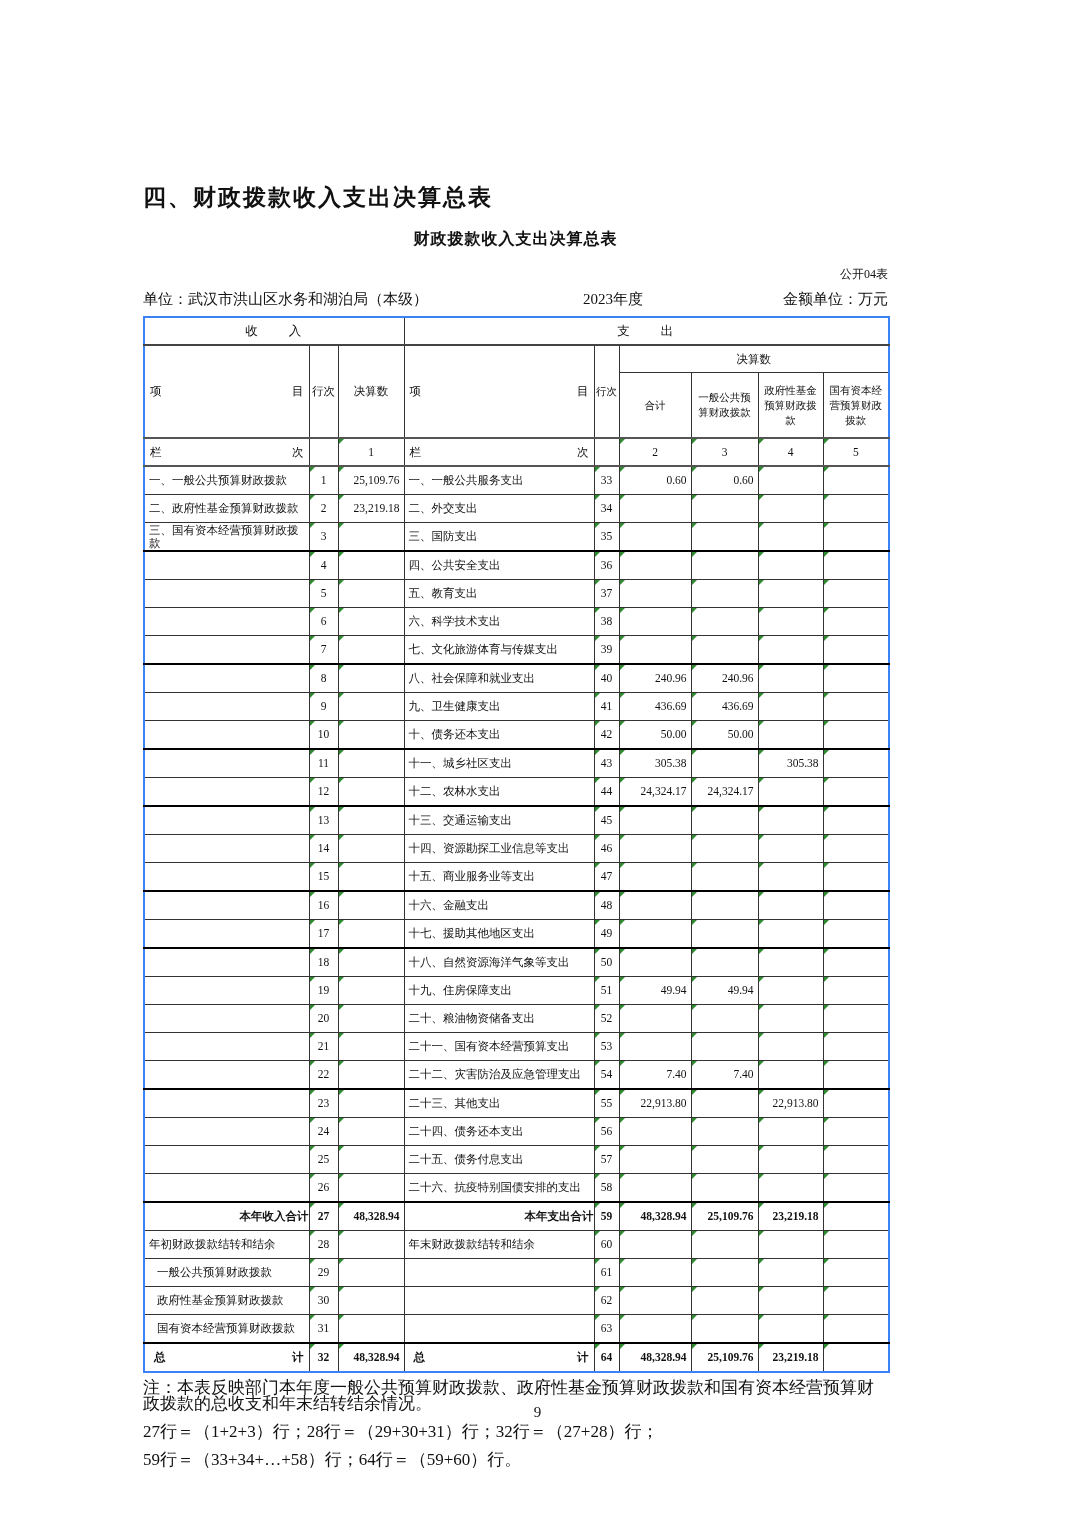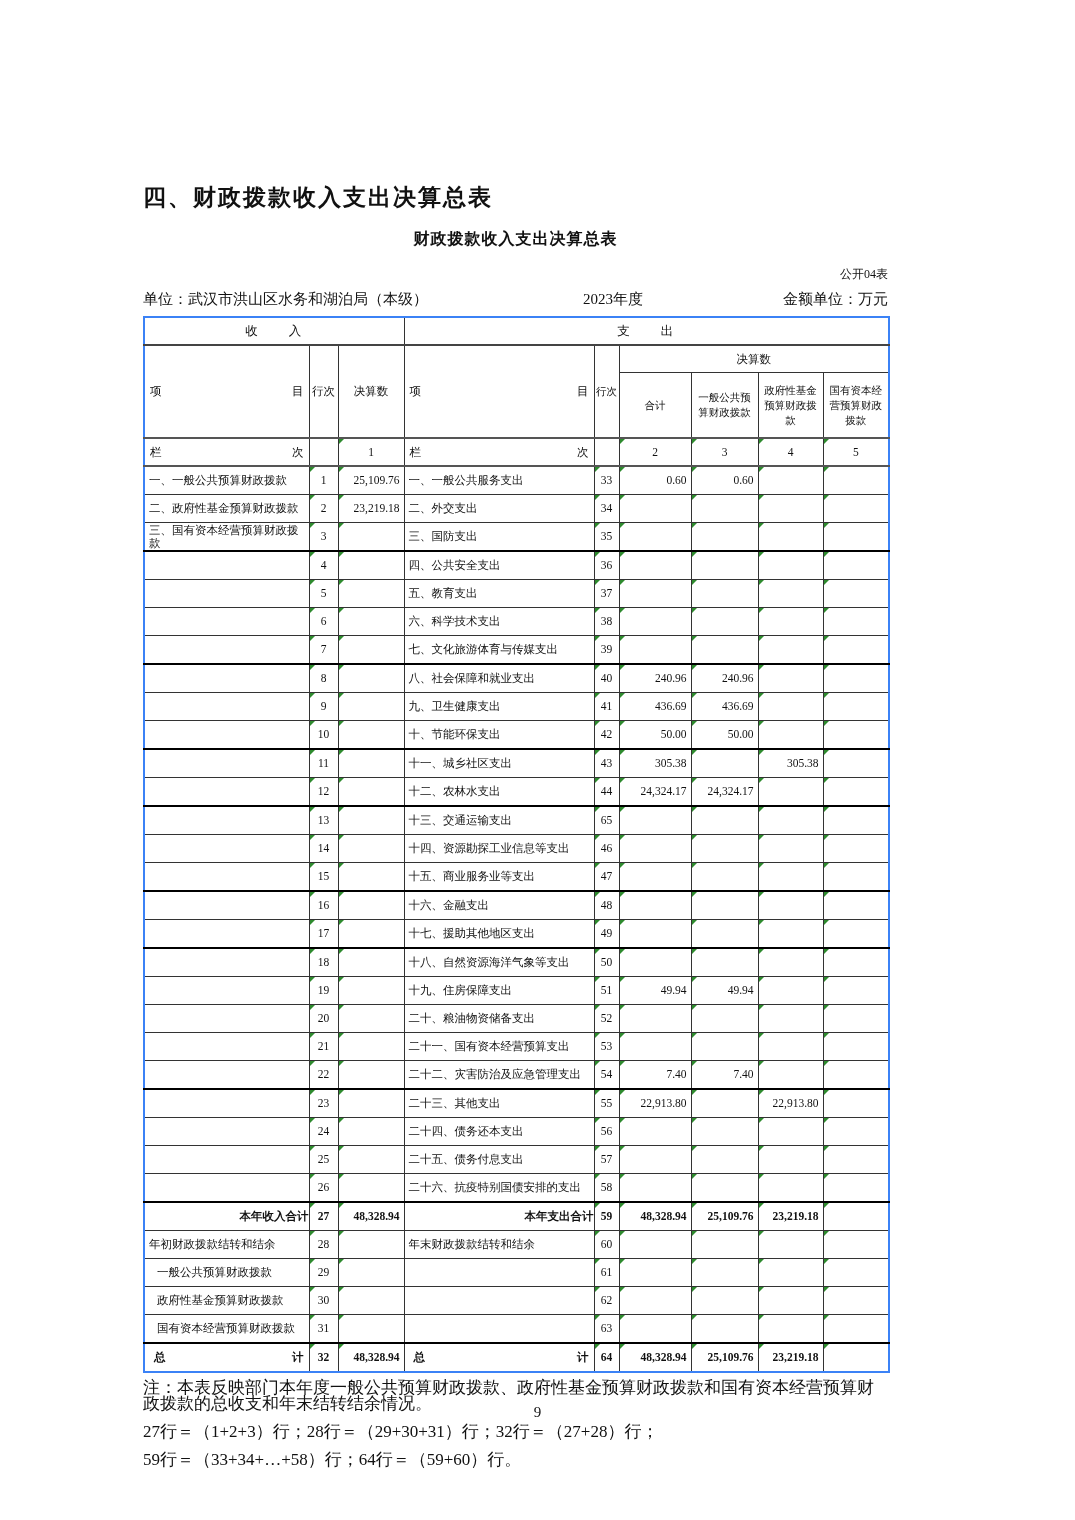--- a/index.html
+++ b/index.html
@@ -228,21 +228,21 @@
           <td class="num gt">41</td>
           <td class="val gt">436.69</td>
           <td class="val gt">436.69</td>
           <td class="val gt"></td>
           <td class="val gt"></td>
         </tr>
         <tr class="thick">
           <td class="item"></td>
           <td class="num gt">10</td>
           <td class="val gt"></td>
-          <td class="item">十、节能环保支出</td>
+          <td class="item">十、债务还本支出</td>
           <td class="num gt">42</td>
           <td class="val gt">50.00</td>
           <td class="val gt">50.00</td>
           <td class="val gt"></td>
           <td class="val gt"></td>
         </tr>
         <tr>
           <td class="item"></td>
           <td class="num gt">11</td>
           <td class="val gt"></td>
@@ -262,21 +262,21 @@
           <td class="val gt">24,324.17</td>
           <td class="val gt">24,324.17</td>
           <td class="val gt"></td>
           <td class="val gt"></td>
         </tr>
         <tr>
           <td class="item"></td>
           <td class="num gt">13</td>
           <td class="val gt"></td>
           <td class="item">十三、交通运输支出</td>
-          <td class="num gt">65</td>
+          <td class="num gt">45</td>
           <td class="val gt"></td>
           <td class="val gt"></td>
           <td class="val gt"></td>
           <td class="val gt"></td>
         </tr>
         <tr>
           <td class="item"></td>
           <td class="num gt">14</td>
           <td class="val gt"></td>
           <td class="item">十四、资源勘探工业信息等支出</td>

